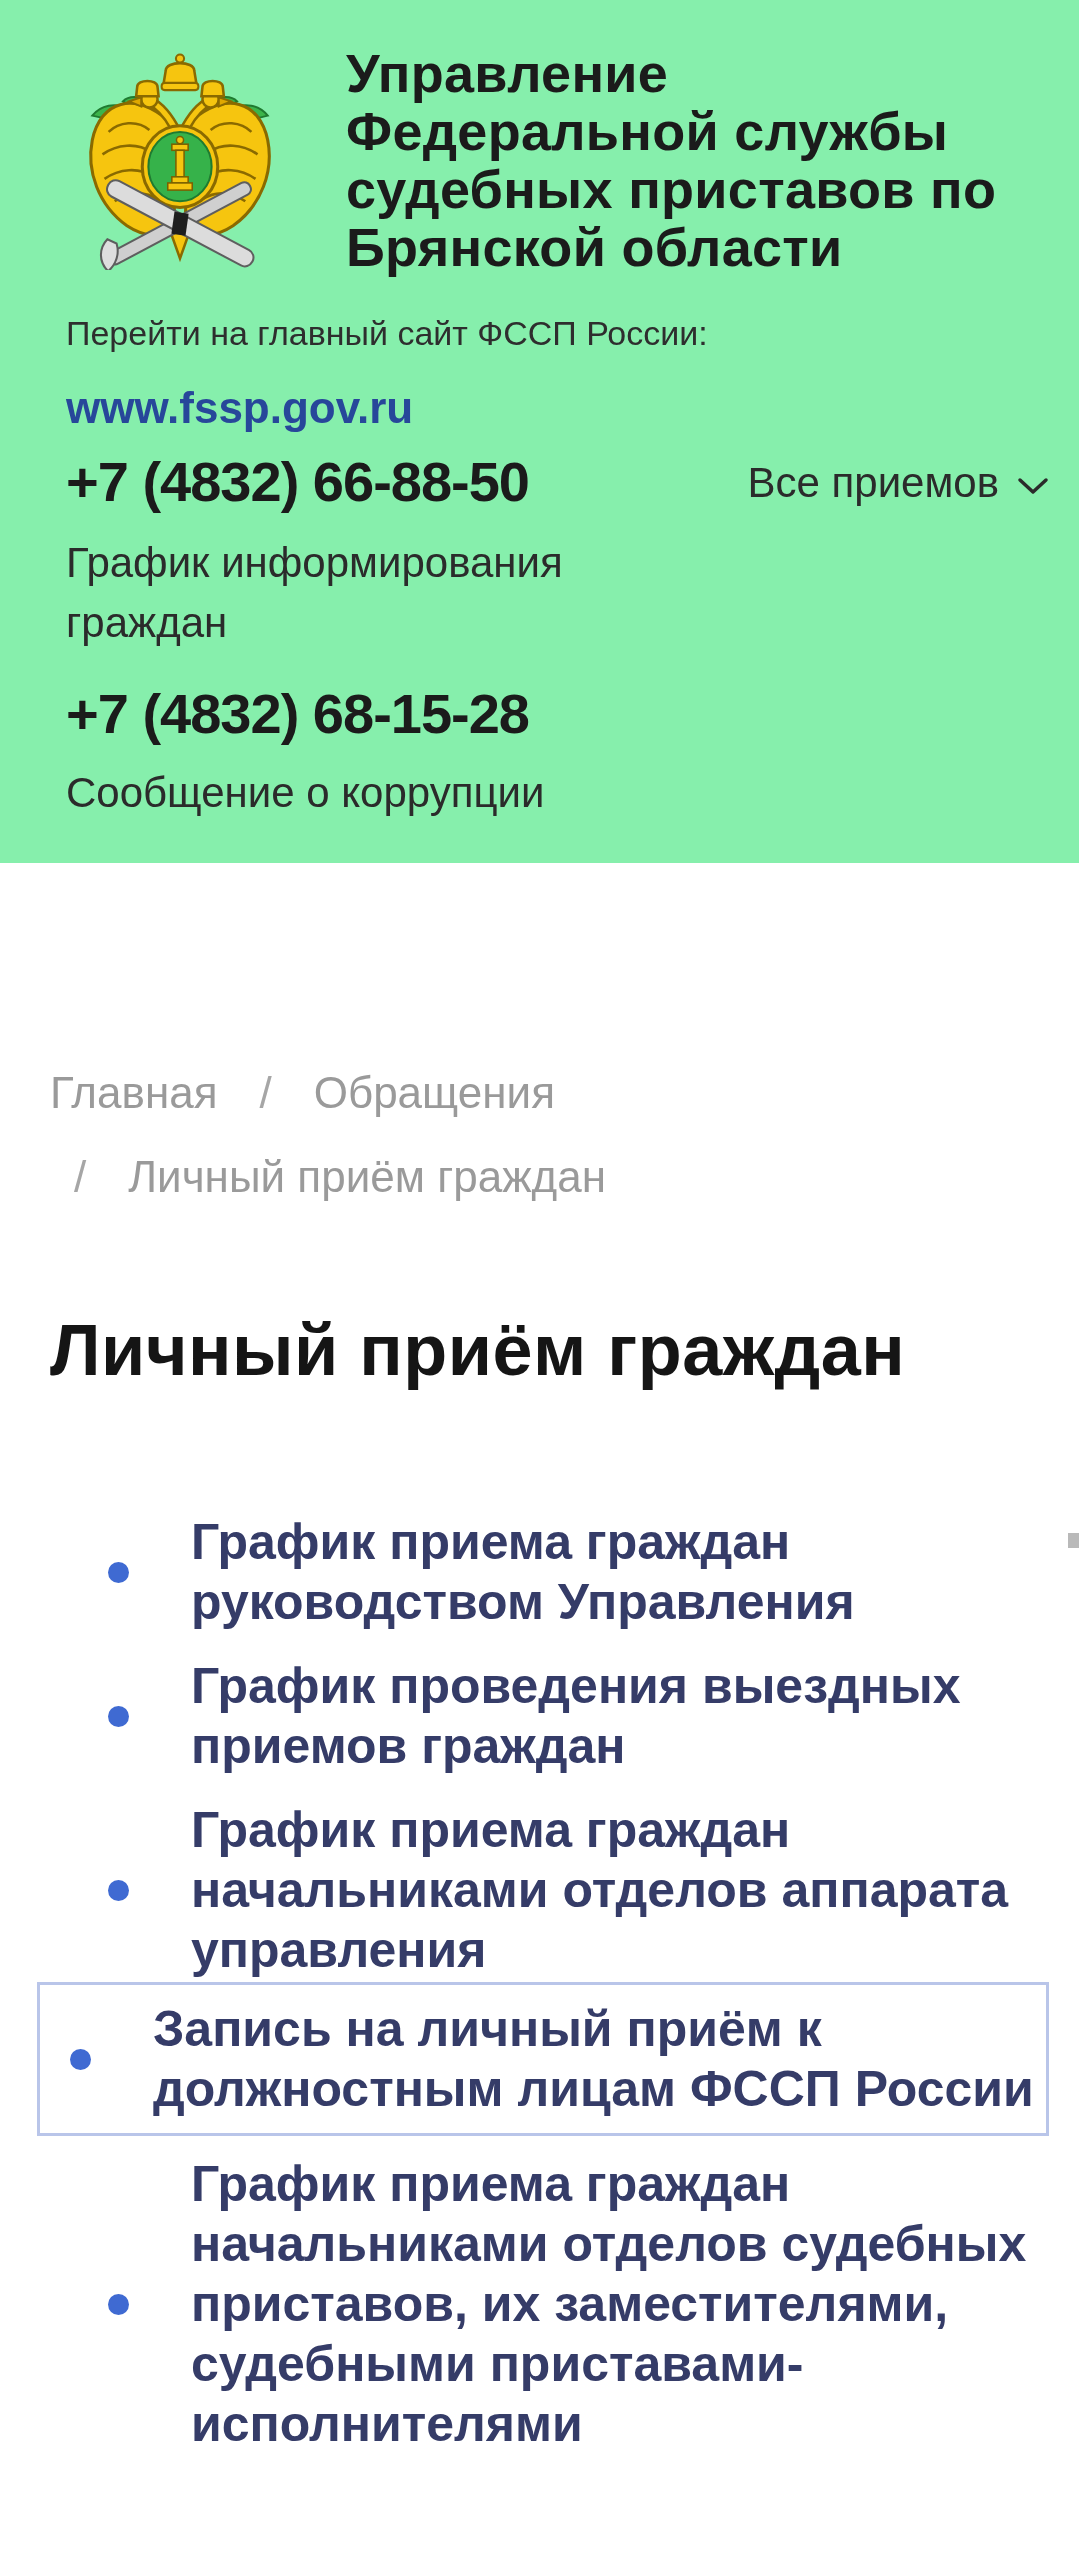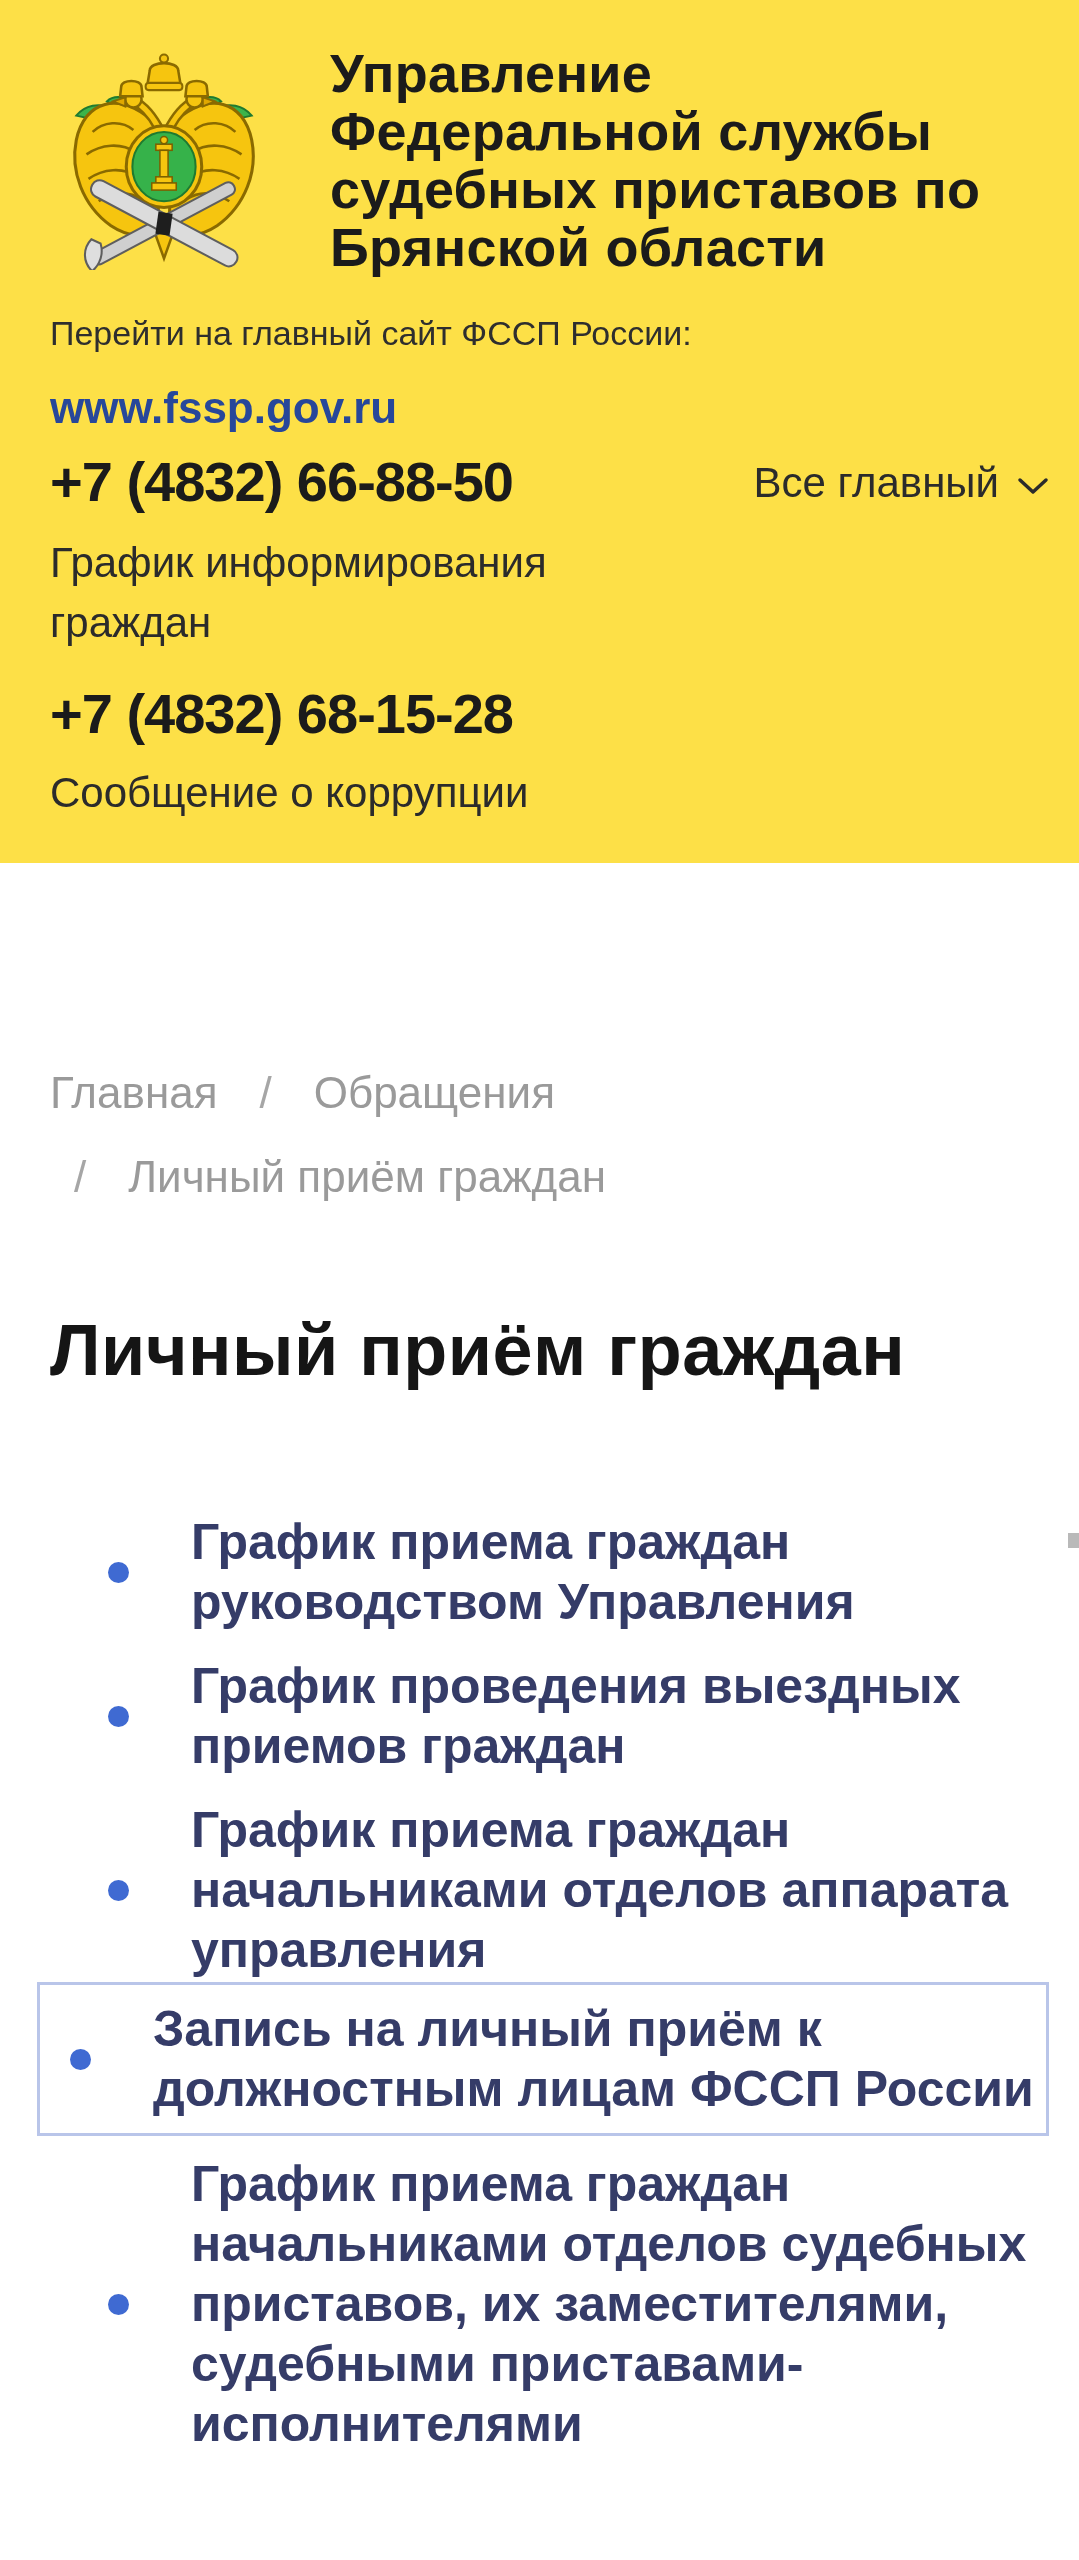--- a/index.html
+++ b/index.html
@@ -5,21 +5,21 @@
   * { box-sizing: border-box; }
   html,body { margin:0; padding:0; }
   body {
     width:1079px; height:2560px; position:relative; overflow:hidden;
     background:#ffffff;
     font-family:"Liberation Sans","DejaVu Sans",sans-serif;
     color:#1e1e1e;
   }
 
   
-  .site-header { background:#fde047; padding:42px 30px 40px 50px; }
+  .site-header { background:#86efac; padding:42px 30px 40px 66px; }
   .header-top { display:flex; align-items:flex-start; }
   .emblem { width:204px; height:220px; flex:none; margin-left:12px; margin-top:8px; }
   .org-title {
     margin:2px 0 0 64px; font-size:54px; font-weight:700; line-height:58px;
     letter-spacing:0.3px; color:#1b1b1b; white-space:pre-line;
   }
   .goto-text { margin:30px 0 0; font-size:34px; line-height:55px; color:#2e2e2e; }
   .site-link { display:inline-block; margin-top:22px; font-size:44px; font-weight:700;
     color:#27479a; text-decoration:none; cursor:pointer; }
   .phone-row { margin-top:16px; display:flex; justify-content:space-between; align-items:flex-start; }
@@ -114,21 +114,21 @@
 судебных приставов по
 Брянской области</h1>
   </div>
 
   <p class="goto-text">Перейти на главный сайт ФССП России:</p>
   <a class="site-link">www.fssp.gov.ru</a>
 
   <div class="phone-row">
     <a class="phone-number">+7 (4832) 66-88-50</a>
     <div class="all-phones">
-      <span>Все главный</span>
+      <span>Все приемов</span>
       <svg class="chevron-down" viewBox="0 0 32 18" fill="none" xmlns="http://www.w3.org/2000/svg">
         <polyline points="3,3 16,15 29,3" stroke="#2b2b2b" stroke-width="3.5" stroke-linecap="round" stroke-linejoin="round"></polyline>
       </svg>
     </div>
   </div>
   <p class="caption">График информирования
 граждан</p>
 
   <div class="phone-row second">
     <a class="phone-number">+7 (4832) 68-15-28</a>

